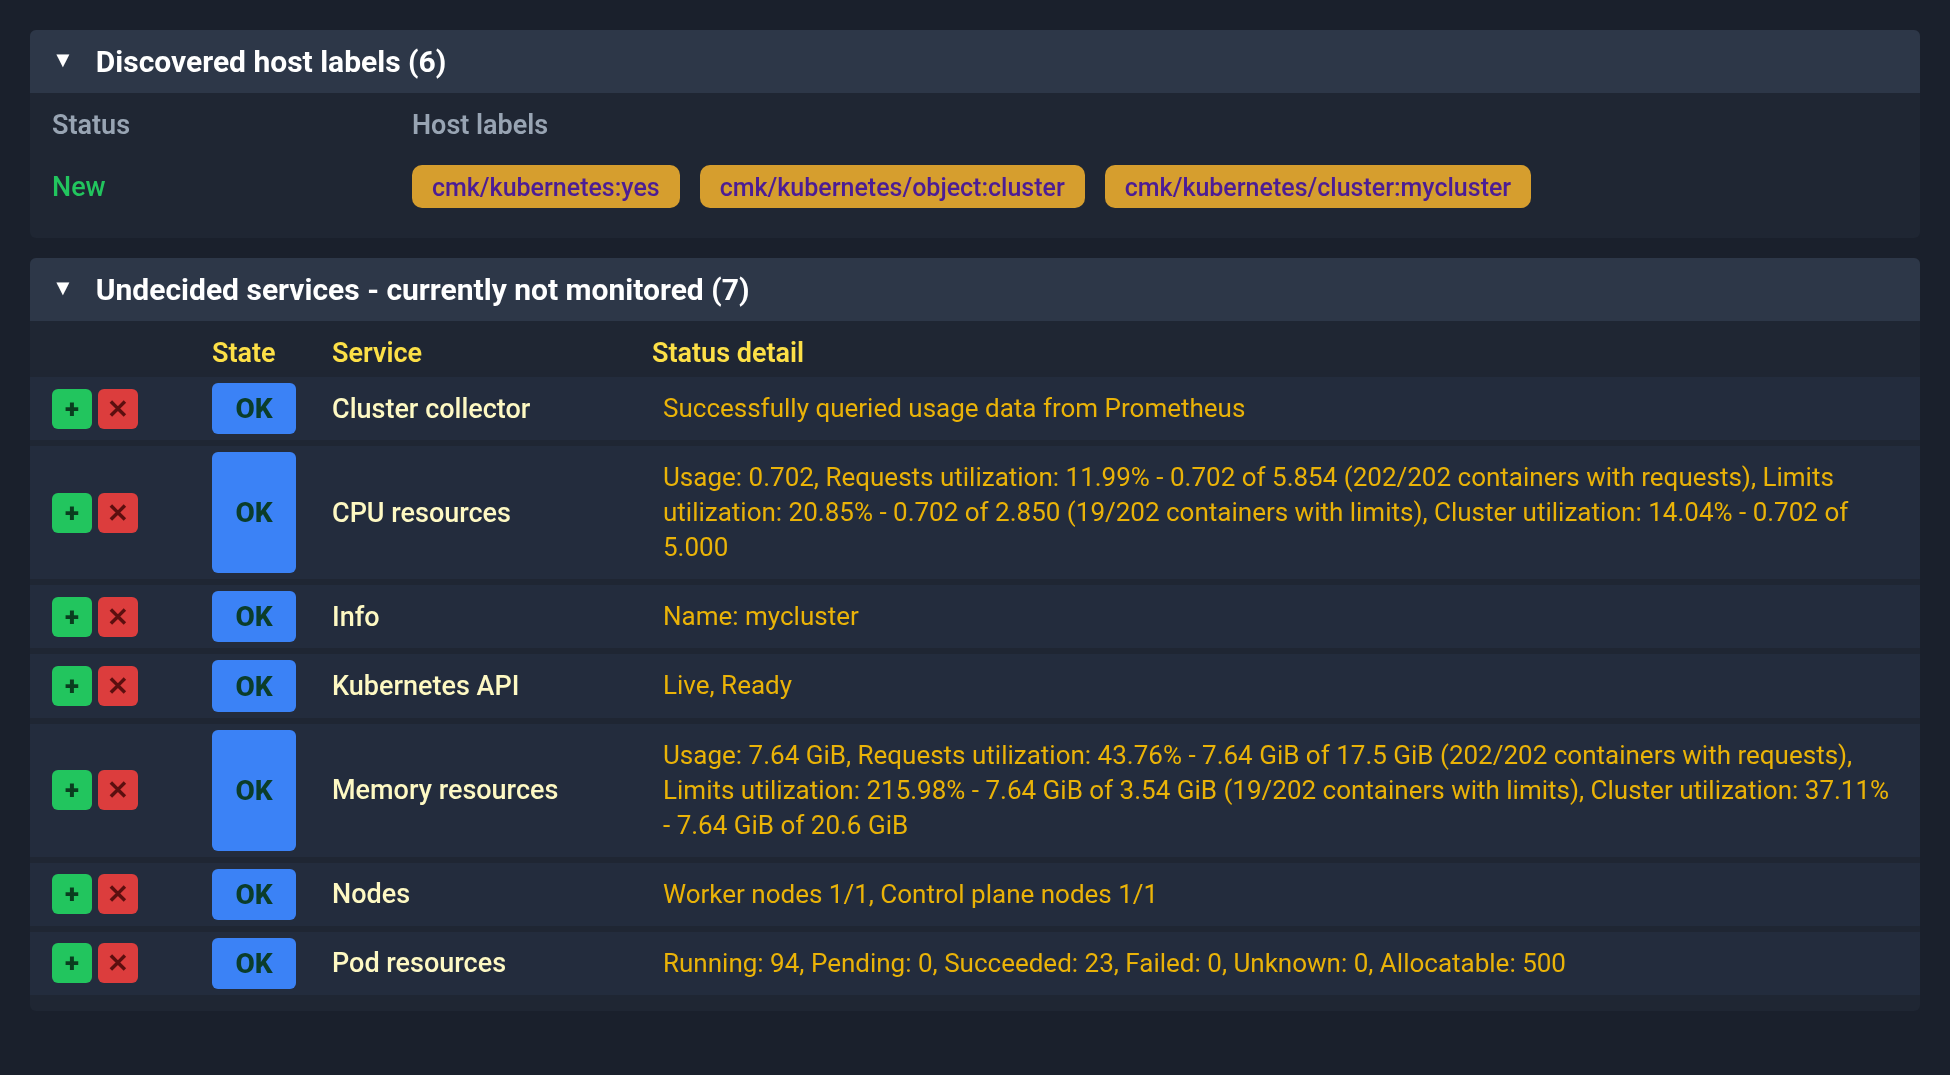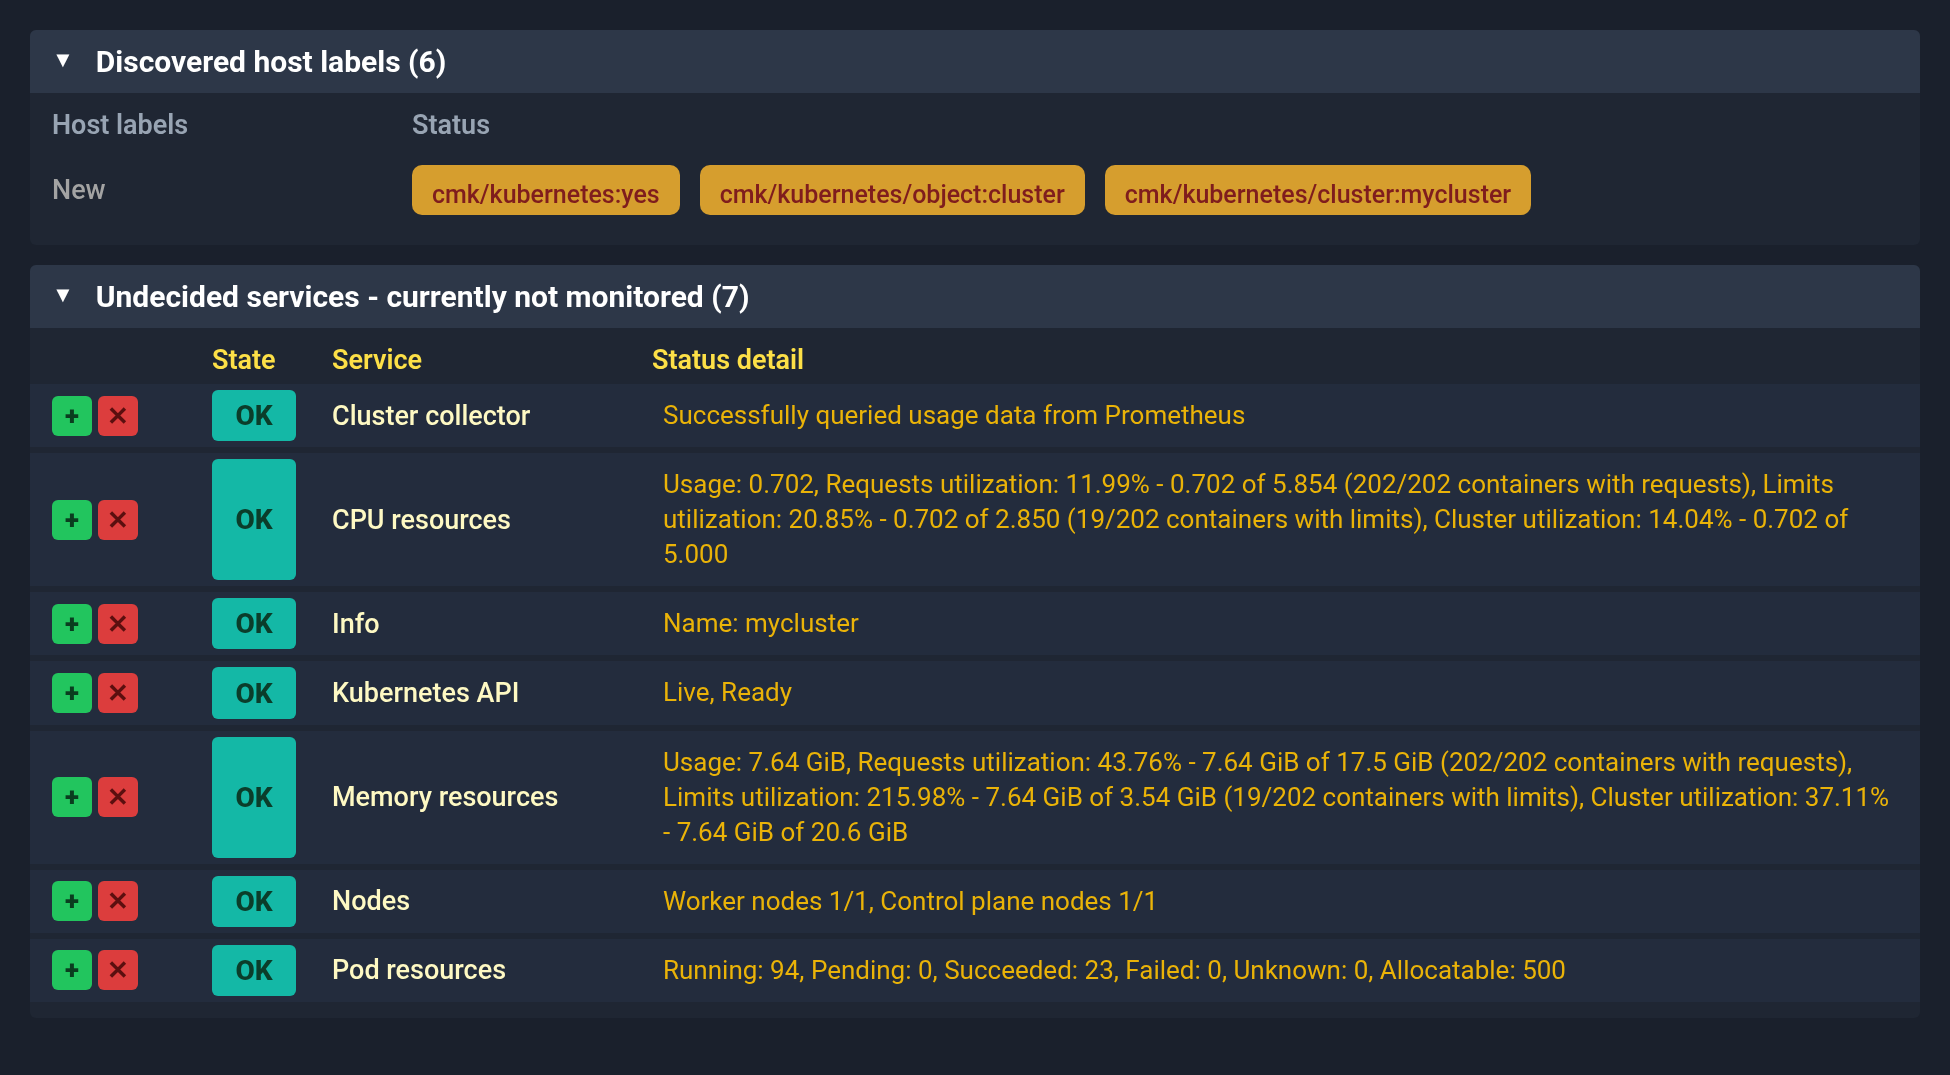--- a/index.html
+++ b/index.html
@@ -45,33 +45,33 @@
     font-weight: 600;
     font-size: 27px;
   }
   .label-row {
     display: grid;
     grid-template-columns: 360px 1fr;
     padding: 14px 22px 20px 22px;
     align-items: center;
   }
   .label-row .status {
-    color: #a3a3a3;
+    color: #22c55e;
     font-weight: 500;
     font-size: 27px;
   }
   .pills {
     display: flex;
     gap: 20px;
     flex-wrap: wrap;
   }
   .pill {
     background: #d69e2e;
-    color: #7f1d1d;
-    padding: 15px 20px 6px 20px;
+    color: #4c1d95;
+    padding: 8px 20px 6px 20px;
     border-radius: 10px;
     font-weight: 500;
     font-size: 25px;
     display: inline-block;
   }
   
   .svc-headers {
     display: grid;
     grid-template-columns: 160px 120px 320px 1fr;
     padding: 16px 22px 8px 22px;
@@ -104,21 +104,21 @@
     cursor: pointer;
     line-height: 1;
   }
   .btn-add { background: #22c55e; color: #0a3d1f; }
   .btn-remove { background: #dc3d3d; color: #5b0f0f; }
   .state-cell {
     display: flex;
     align-items: stretch;
   }
   .state-badge {
-    background: #14b8a6;
+    background: #3b82f6;
     color: #0b3d2a;
     font-weight: 800;
     font-size: 28px;
     border-radius: 6px;
     display: flex;
     align-items: center;
     justify-content: center;
     width: 84px;
     min-height: 46px;
   }
@@ -145,22 +145,22 @@
 <body>
 
 <div class="page">
 
   <div class="section">
     <div class="section-header">
       <span class="tri">▼</span>
       <span>Discovered host labels (6)</span>
     </div>
     <div class="col-labels">
+      <div>Status</div>
       <div>Host labels</div>
-      <div>Status</div>
     </div>
     <div class="label-row">
       <div class="status">New</div>
       <div class="pills">
         <span class="pill">cmk/kubernetes:yes</span>
         <span class="pill">cmk/kubernetes/object:cluster</span>
         <span class="pill">cmk/kubernetes/cluster:mycluster</span>
       </div>
     </div>
   </div>

